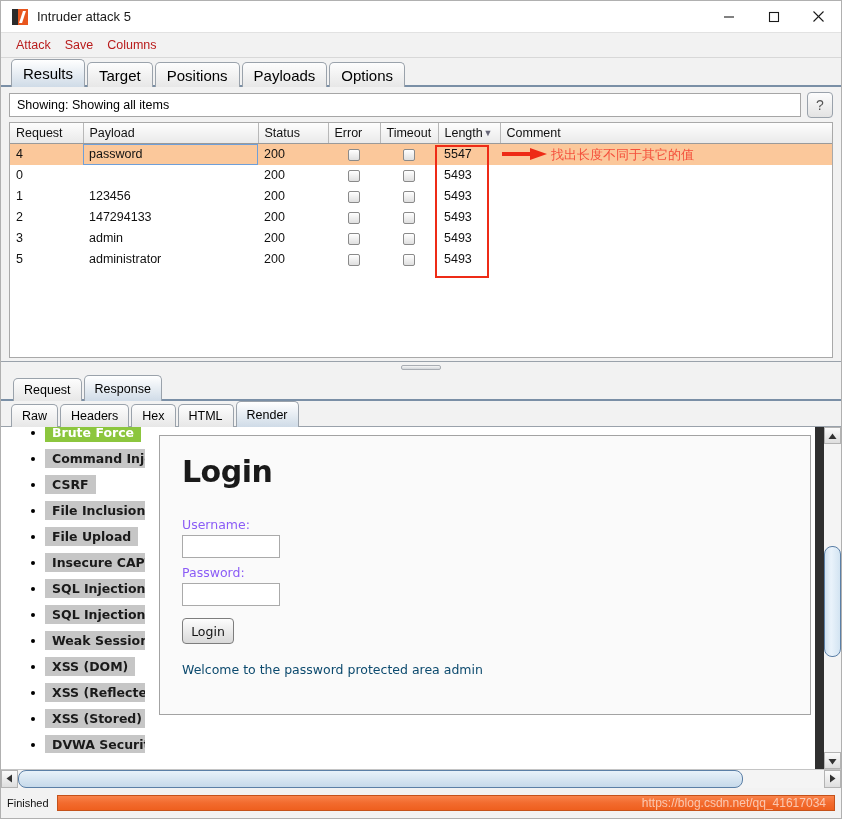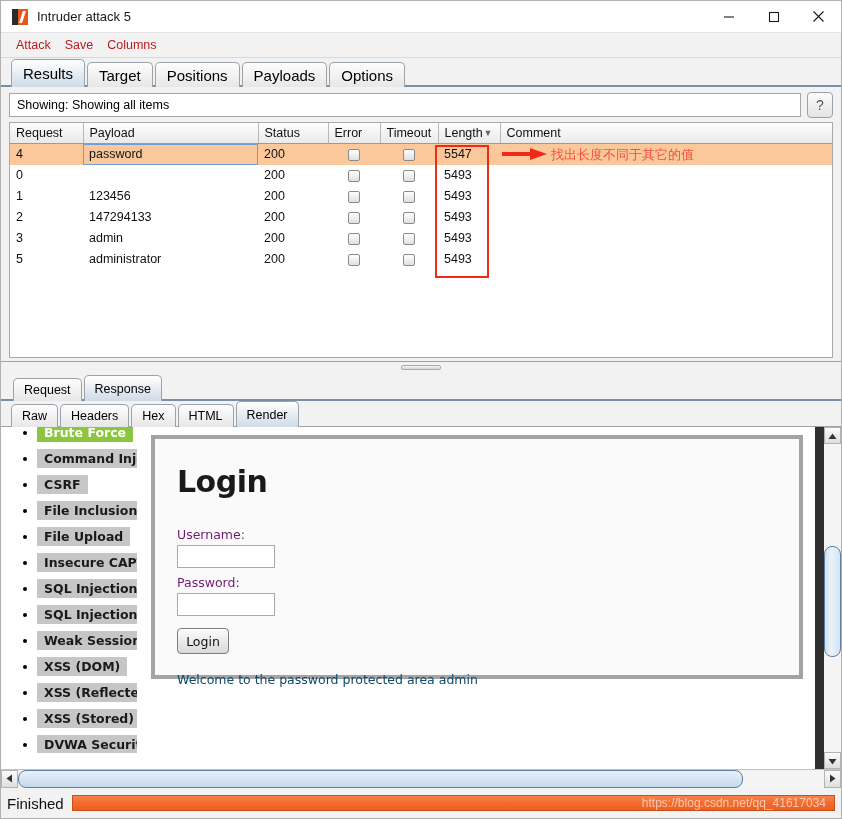--- a/index.html
+++ b/index.html
@@ -345,21 +345,21 @@
     display: flex;
   }
   .render-viewport {
     flex: 1 1 auto;
     position: relative;
     background: #ffffff;
     overflow: hidden;
   }
   .dvwa {
     position: absolute;
-    left: 8px;
+    left: 16px;
     top: -14px;
     width: 100%;
     height: 340px;
     background: #ffffff;
     display: flex;
   }
   .dvwa-sidebar {
     width: 128px;
     flex: 0 0 auto;
     padding-top: 10px;
@@ -395,38 +395,38 @@
   }
   .dvwa-item.active .dvwa-label {
     background: #8cc63e;
     color: #ffffff;
   }
   .login-box {
     position: absolute;
     left: 142px;
     top: 22px;
     width: 652px;
-    height: 244px;
+    height: 280px;
     background: #fafafa;
-    border: 4px solid #a3a3a3;
-    box-sizing: border-box;
-    padding: 25px 22px;
+    border: 1px solid #a3a3a3;
+    box-sizing: border-box;
+    padding: 18px 22px;
     font-family: "DejaVu Sans", sans-serif;
   }
   .login-title {
     font-size: 30px;
     font-weight: bold;
     color: #1a1a1a;
     margin: 0 0 28px 0;
     font-family: "DejaVu Sans", sans-serif;
     letter-spacing: -0.5px;
   }
   .field-label {
     font-size: 12.5px;
-    color: #701a75;
+    color: #8b5cf6;
     margin-bottom: 3px;
   }
   .login-input {
     width: 98px;
     height: 23px;
     border: 1px solid #aaa;
     background: #ffffff;
     box-sizing: border-box;
     margin-bottom: 7px;
     display: block;
@@ -534,21 +534,21 @@
   .statusbar {
     height: 30px;
     background: #f2f2f2;
     display: flex;
     align-items: center;
     padding: 0 6px;
     flex: 0 0 auto;
     position: relative;
   }
   .status-label {
-    font-size: 15px;
+    font-size: 11px;
     color: #111;
     margin-right: 8px;
     flex: 0 0 auto;
   }
   .progress {
     flex: 1 1 auto;
     height: 16px;
     background: linear-gradient(to bottom, #f9834b 0%, #f26b2e 50%, #ef5f1e 100%);
     border: 1px solid #c4511a;
     box-sizing: border-box;

